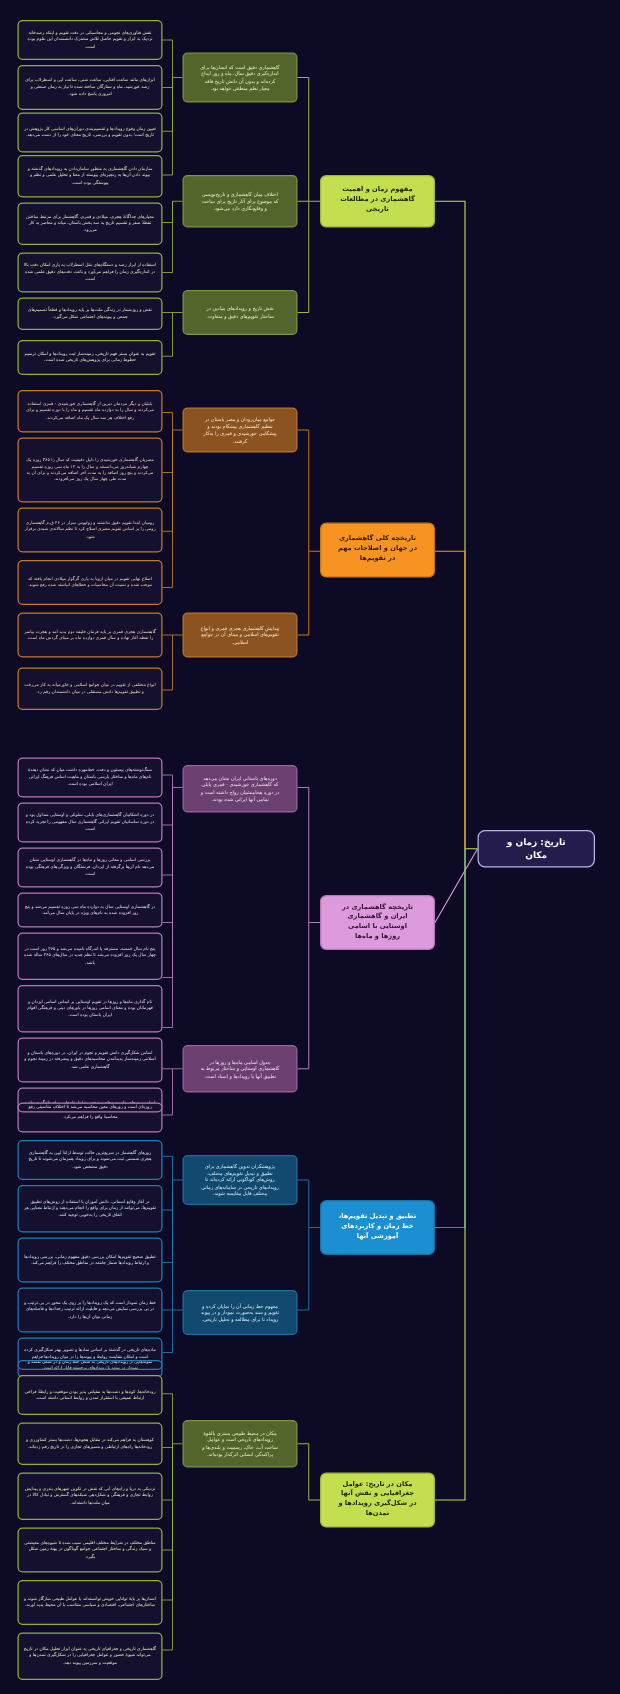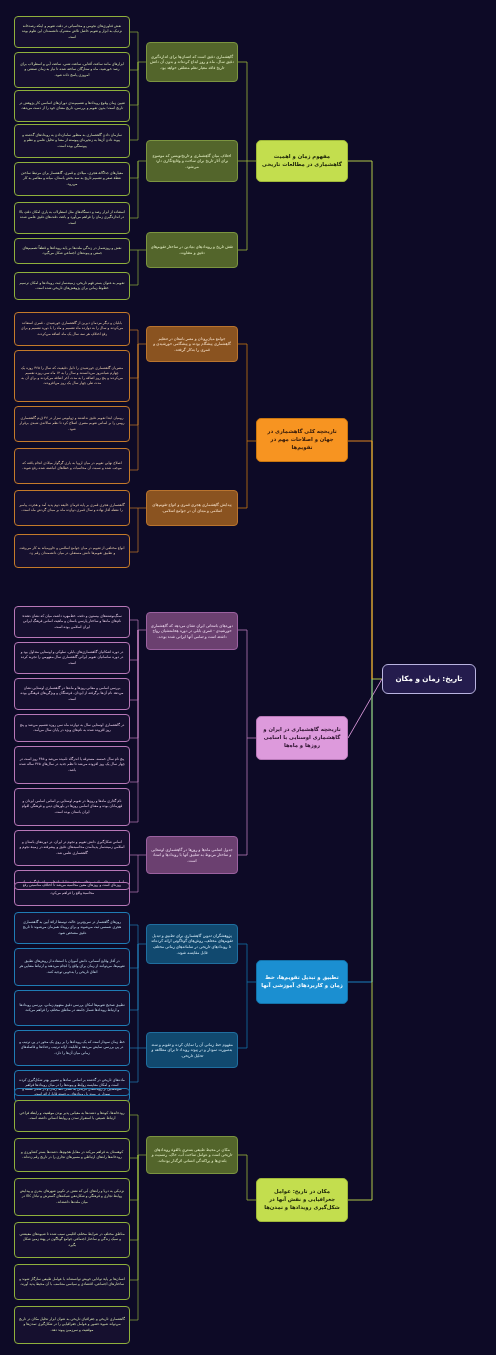--- a/index.html
+++ b/index.html
@@ -24,21 +24,21 @@
   }
   .node {
     position: absolute;
     border-radius: 5px;
     display: flex;
     align-items: center;
     justify-content: center;
     text-align: center;
     direction: rtl;
     line-height: 1.45;
-    padding: 3px 3px;
+    padding: 3px 13px;
     overflow: hidden;
   }
   
   .root {
     background: #241c4d;
     border: 1px solid #b9b4e0;
     color: #ffffff;
     font-size: 7.2px;
     font-weight: bold;
     border-radius: 6px;

